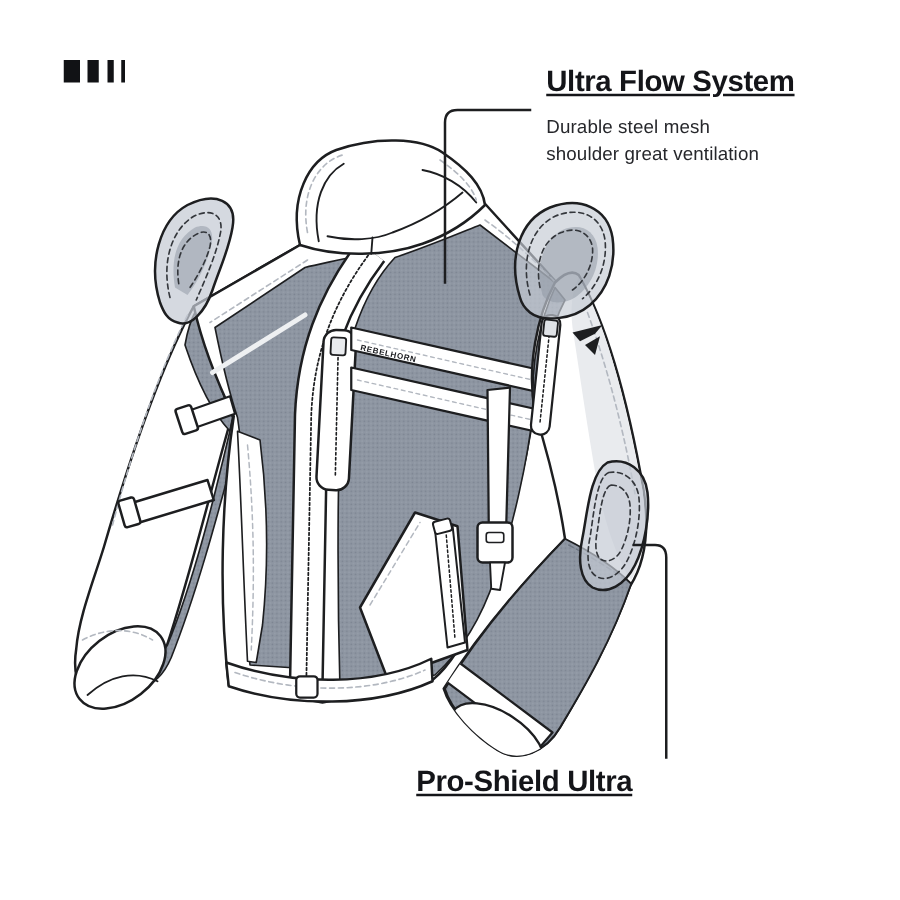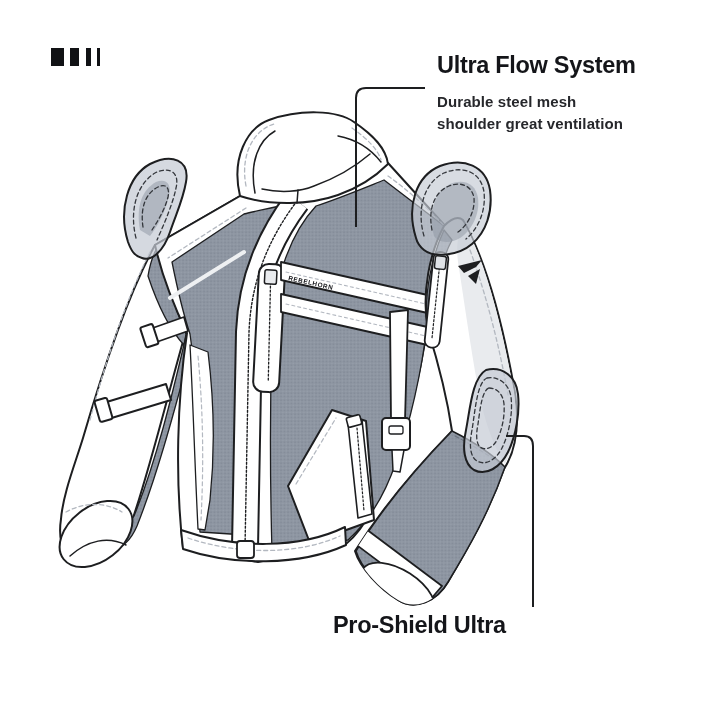--- a/index.html
+++ b/index.html
@@ -10,22 +10,22 @@
   .brand-logo{position:absolute;left:51px;top:48px;display:flex;align-items:flex-start;height:18px;}
   .brand-logo .bar{display:block;background:#111215;height:18px;}
   .bar1{width:13px;margin-right:6px;}
   .bar2{width:9px;margin-right:7px;}
   .bar3{width:5px;margin-right:6px;}
   .bar4{width:2.5px;}
   .jacket-svg{position:absolute;left:0;top:0;}
   .anno{position:absolute;}
   .anno-top{left:437px;top:52px;width:250px;}
   .anno-bottom{left:333px;top:612px;width:330px;}
-  .anno-title{font-size:23.5px;line-height:27px;font-weight:700;letter-spacing:-0.3px;color:#141519;}
-  .anno-body{margin-top:12px;font-size:15px;line-height:21.5px;font-weight:700;color:#26272b;letter-spacing:0.1px;}
+  .anno-title{font-size:23.5px;line-height:27px;font-weight:700;letter-spacing:-0.3px;color:#141519;text-decoration:underline;}
+  .anno-body{margin-top:12px;font-size:15px;line-height:21.5px;font-weight:400;color:#26272b;letter-spacing:0.1px;}
   .anno-bottom .anno-body{margin-top:13px;}
 </style>
 </head>
 <body>
 
 <div class="canvas">
 
   <div class="brand-logo">
     <span class="bar bar1"></span>
     <span class="bar bar2"></span>

